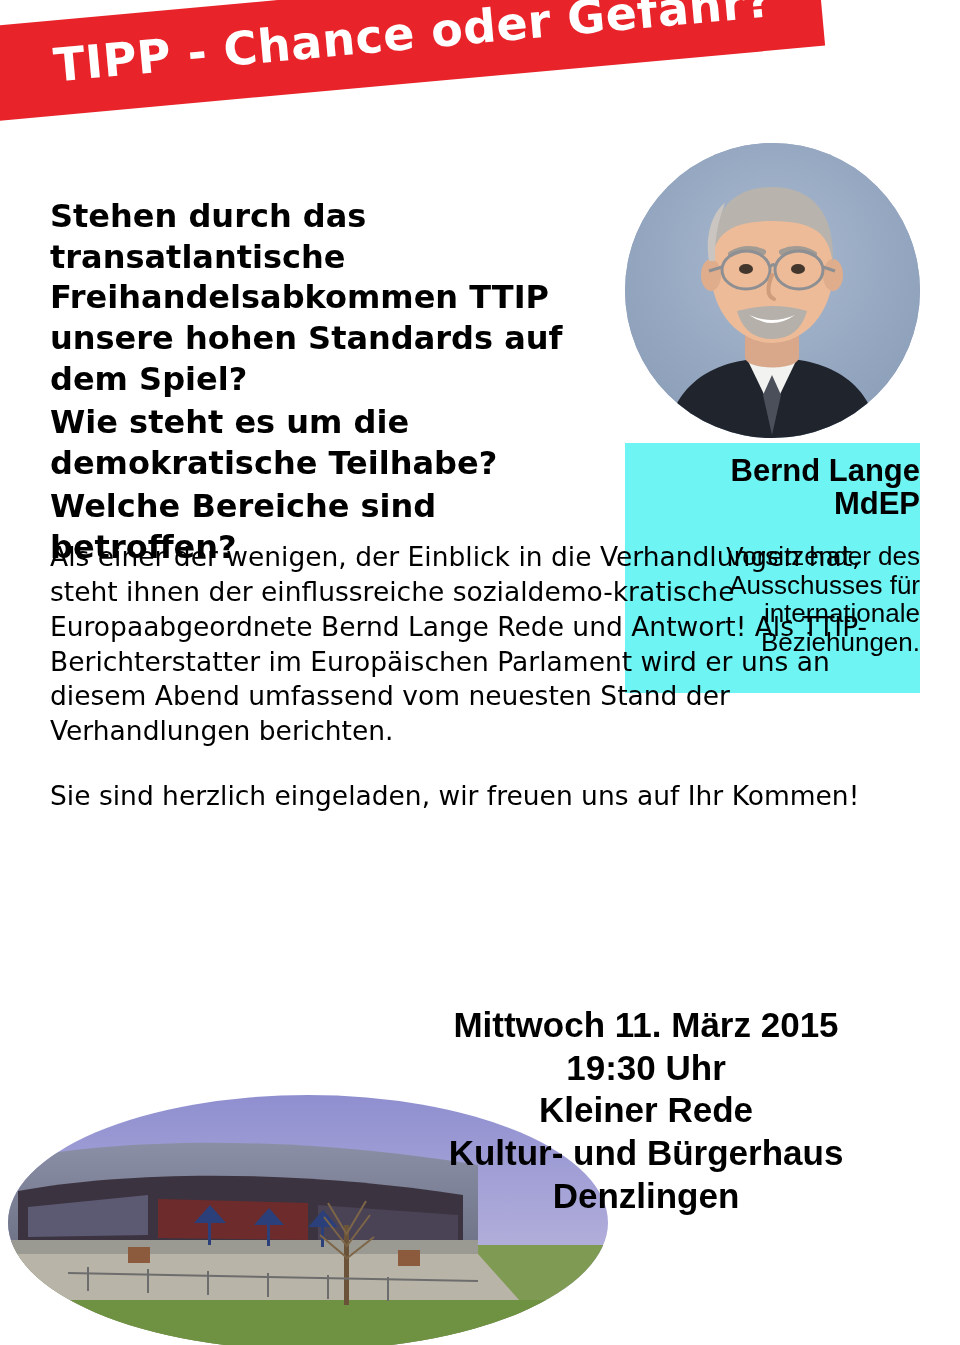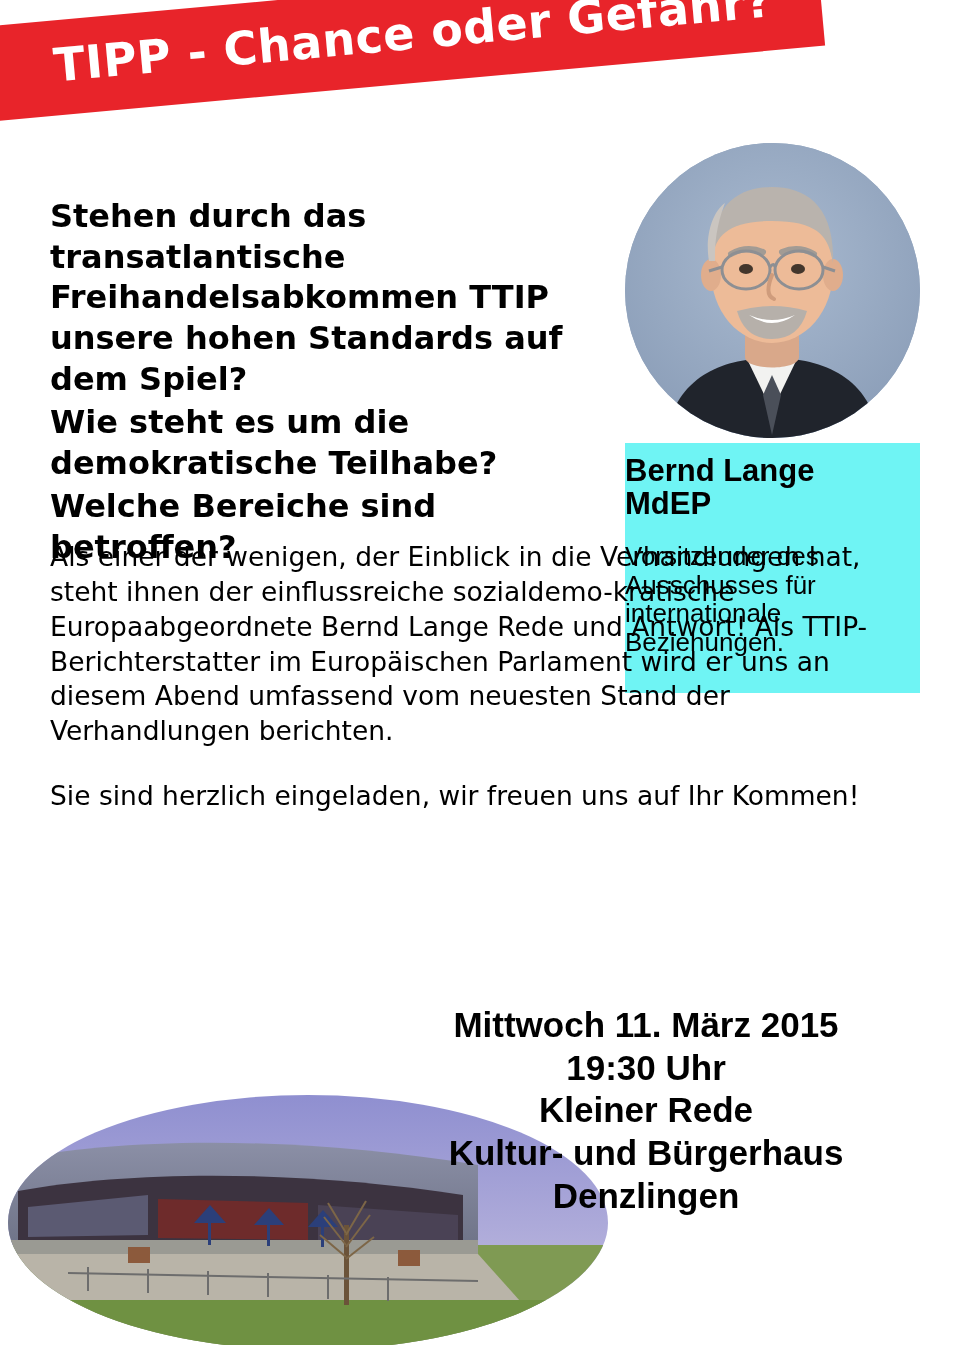--- a/index.html
+++ b/index.html
@@ -59,21 +59,21 @@
   #portrait svg { display: block; }
 
   
   #caption-box {
     position: absolute;
     left: 625px;
     top: 443px;
     width: 295px;
     height: 250px;
     background: #6ff4f4;
-    text-align: left;
+    text-align: right;
     padding-top: 12px;
     box-sizing: border-box;
   }
   #caption-name {
     font-size: 31px;
     font-weight: bold;
     line-height: 1.05;
     font-family: "Liberation Sans", sans-serif;
   }
   #caption-role {

